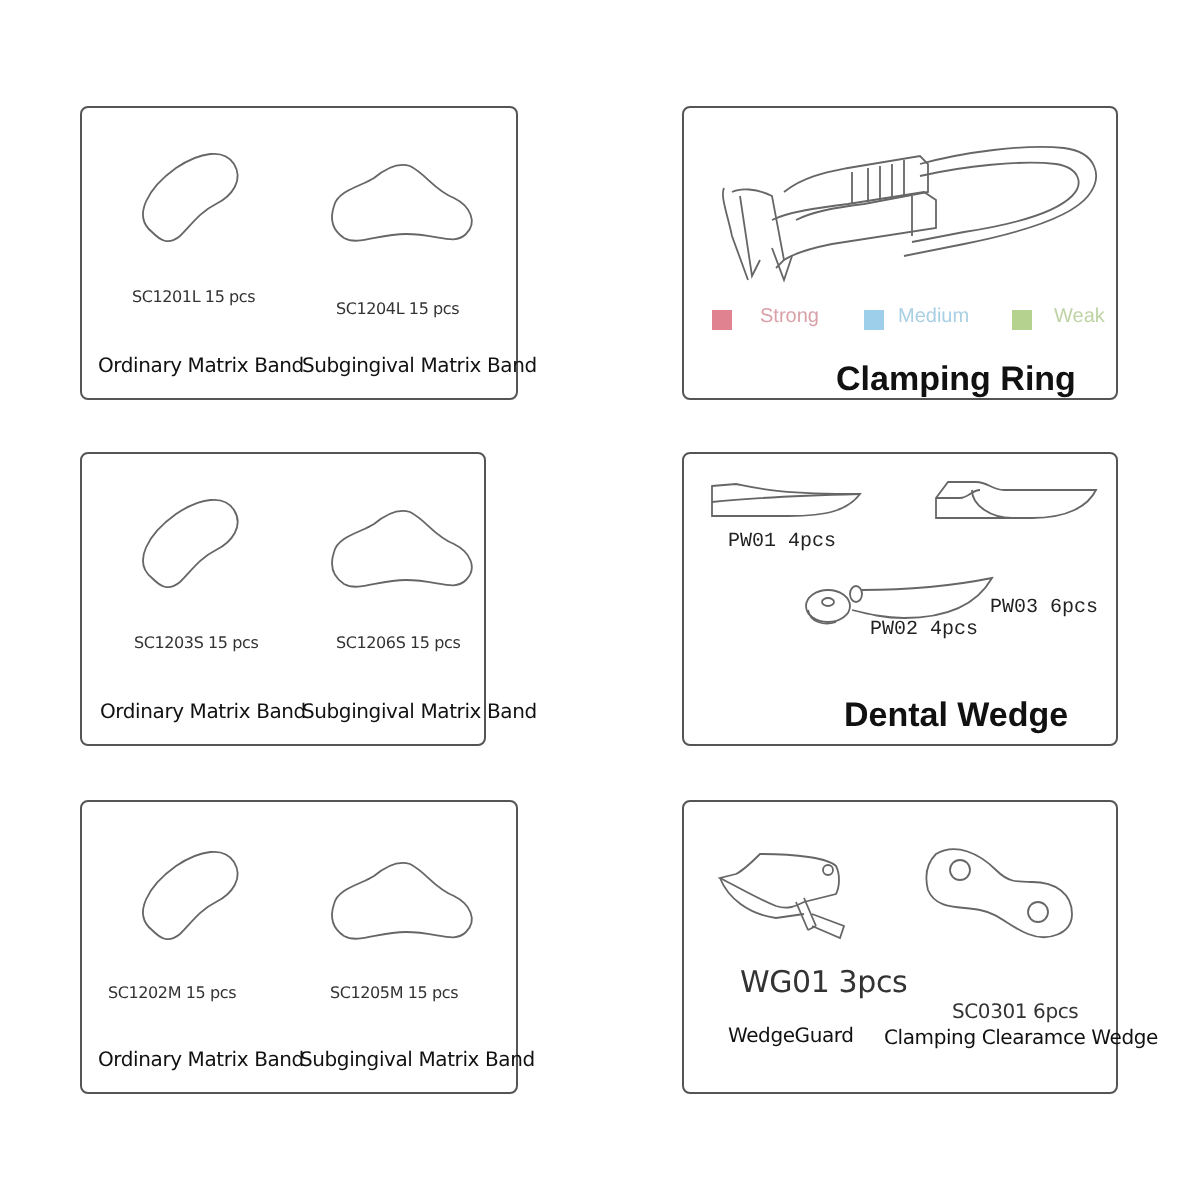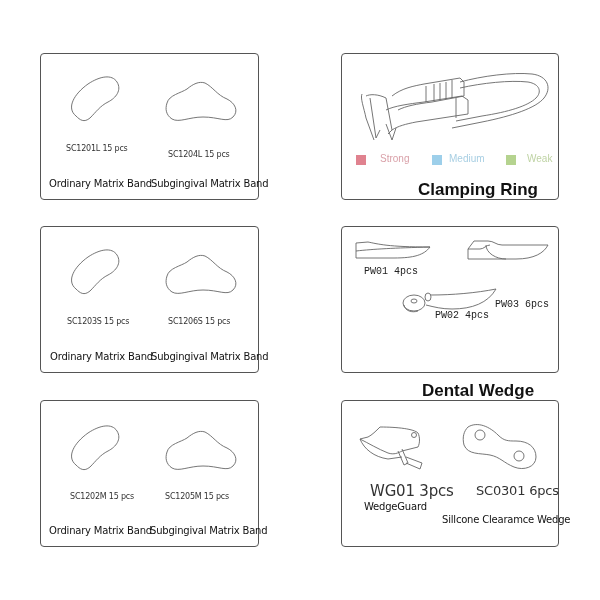--- a/index.html
+++ b/index.html
@@ -25,41 +25,41 @@
   </svg>
   <svg style="left:122px;top:27px;" width="76" height="45" viewBox="0 0 76 45">
     <path d="M4,22 C6,14 18,12 24,8 C30,3 36,0 42,2 C50,6 54,14 64,18 C72,22 76,30 70,36 C64,42 56,36 40,36 C26,36 16,42 9,38 C3,34 2,28 4,22 Z"></path>
   </svg>
   <div class="code abs" style="left:25px;top:90px;">SC1201L 15 pcs</div>
   <div class="code abs" style="left:127px;top:96px;">SC1204L 15 pcs</div>
   <div class="title abs" style="left:8px;top:124px;">Ordinary Matrix Band</div>
   <div class="title abs" style="left:110px;top:124px;">Subgingival Matrix Band</div>
 </div>
 
-<div class="panel" style="left:40px;top:226px;width:219px;height:147px;">
+<div class="panel" style="left:40px;top:226px;width:203px;height:147px;">
   <svg style="left:25px;top:22px;" width="60" height="50" viewBox="0 0 60 50">
     <path d="M10,40 C0,32 8,18 22,8 C34,0 46,-2 51,6 C56,14 50,22 42,26 C34,30 30,36 24,42 C18,47 14,44 10,40 Z"></path>
   </svg>
   <svg style="left:122px;top:27px;" width="76" height="45" viewBox="0 0 76 45">
     <path d="M4,22 C6,14 18,12 24,8 C30,3 36,0 42,2 C50,6 54,14 64,18 C72,22 76,30 70,36 C64,42 56,36 40,36 C26,36 16,42 9,38 C3,34 2,28 4,22 Z"></path>
   </svg>
   <div class="code abs" style="left:26px;top:90px;">SC1203S 15 pcs</div>
   <div class="code abs" style="left:127px;top:90px;">SC1206S 15 pcs</div>
   <div class="title abs" style="left:9px;top:124px;">Ordinary Matrix Band</div>
   <div class="title abs" style="left:110px;top:124px;">Subgingival Matrix Band</div>
 </div>
 
 <div class="panel" style="left:40px;top:400px;width:219px;height:147px;">
   <svg style="left:25px;top:24px;" width="60" height="50" viewBox="0 0 60 50">
     <path d="M10,40 C0,32 8,18 22,8 C34,0 46,-2 51,6 C56,14 50,22 42,26 C34,30 30,36 24,42 C18,47 14,44 10,40 Z"></path>
   </svg>
   <svg style="left:122px;top:29px;" width="76" height="45" viewBox="0 0 76 45">
     <path d="M4,22 C6,14 18,12 24,8 C30,3 36,0 42,2 C50,6 54,14 64,18 C72,22 76,30 70,36 C64,42 56,36 40,36 C26,36 16,42 9,38 C3,34 2,28 4,22 Z"></path>
   </svg>
-  <div class="code abs" style="left:29px;top:91px;">SC1202M  15 pcs</div>
+  <div class="code abs" style="left:13px;top:91px;">SC1202M  15 pcs</div>
   <div class="code abs" style="left:124px;top:91px;">SC1205M 15 pcs</div>
   <div class="title abs" style="left:8px;top:124px;">Ordinary Matrix Band</div>
   <div class="title abs" style="left:109px;top:124px;">Subgingival Matrix Band</div>
 </div>
 
 <div class="panel" style="left:341px;top:53px;width:218px;height:147px;">
   <svg style="left:10px;top:12px;" width="200" height="75" viewBox="0 0 200 75">
 
     <path d="M108,16 C130,10 160,6 180,8 C196,10 200,22 192,32 C184,42 160,50 130,56 L100,62"></path>
     <path d="M108,22 C130,17 158,14 176,16 C188,18 190,26 184,32 C176,40 156,46 130,50 L104,55"></path>
@@ -96,34 +96,34 @@
   <div class="wcode abs" style="left:153px;top:39px;margin-top:33px;">PW03  6pcs</div>
 
   <svg style="left:60px;top:60px;" width="96" height="32" viewBox="0 0 96 32">
     <ellipse cx="12" cy="16" rx="11" ry="8"></ellipse>
     <ellipse cx="12" cy="14" rx="3" ry="2"></ellipse>
     <path d="M2,18 C3,24 10,26 16,24"></path>
     <ellipse cx="26" cy="10" rx="3" ry="4"></ellipse>
     <path d="M29,8 C50,8 74,6 94,2 C86,16 70,22 50,22 C40,22 32,20 24,18"></path>
   </svg>
   <div class="wcode abs" style="left:93px;top:83px;">PW02  4pcs</div>
-  <div class="bigtitle abs" style="left:80px;top:121px;margin-top:33px;">Dental Wedge</div>
+  <div class="bigtitle abs" style="left:80px;top:121px;">Dental Wedge</div>
 </div>
 
 <div class="panel" style="left:341px;top:400px;width:218px;height:147px;">
   <svg style="left:16px;top:24px;" width="74" height="48" viewBox="0 0 74 48">
     <path d="M2,14 C10,18 20,24 30,28 C36,30 40,28 44,26 L60,22 C62,18 62,12 60,8 C56,4 40,2 22,2 C18,6 14,10 10,12 Z"></path>
     <path d="M2,14 C6,24 16,32 30,34 L44,32"></path>
     <circle cx="56" cy="10" r="2.5"></circle>
     <path d="M40,26 L46,40 M44,24 L50,38 M46,40 L50,38 M48,32 L64,38 L62,44 L48,38"></path>
   </svg>
   <div class="code abs" style="left:28px;top:81px;font-size:15px;">WG01 3pcs</div>
 
   <svg style="left:118px;top:22px;" width="80" height="48" viewBox="0 0 80 48">
     <path d="M8,4 C18,-2 30,4 38,12 C44,18 48,18 56,18 C68,18 76,24 76,34 C76,44 64,48 54,44 C44,40 40,34 30,32 C20,30 8,32 4,22 C2,14 4,8 8,4 Z"></path>
     <circle cx="20" cy="12" r="5"></circle>
     <circle cx="59" cy="33" r="5"></circle>
   </svg>
-  <div class="code abs" style="left:134px;top:82px;font-size:13px;">SC0301 6pcs</div>
+  <div class="code abs" style="left:134px;top:100px;font-size:10px;">SC0301 6pcs</div>
 
-  <div class="title abs" style="left:22px;top:100px;text-align:right;">WedgeGuard</div>
-  <div class="title abs" style="left:100px;top:113px;">Sillcone Clearamce Wedge</div>
+  <div class="title abs" style="left:22px;top:112px;text-align:right;">WedgeGuard</div>
+  <div class="title abs" style="left:100px;top:113px;">Clamping Clearamce Wedge</div>
 </div>
 
 </body></html>

